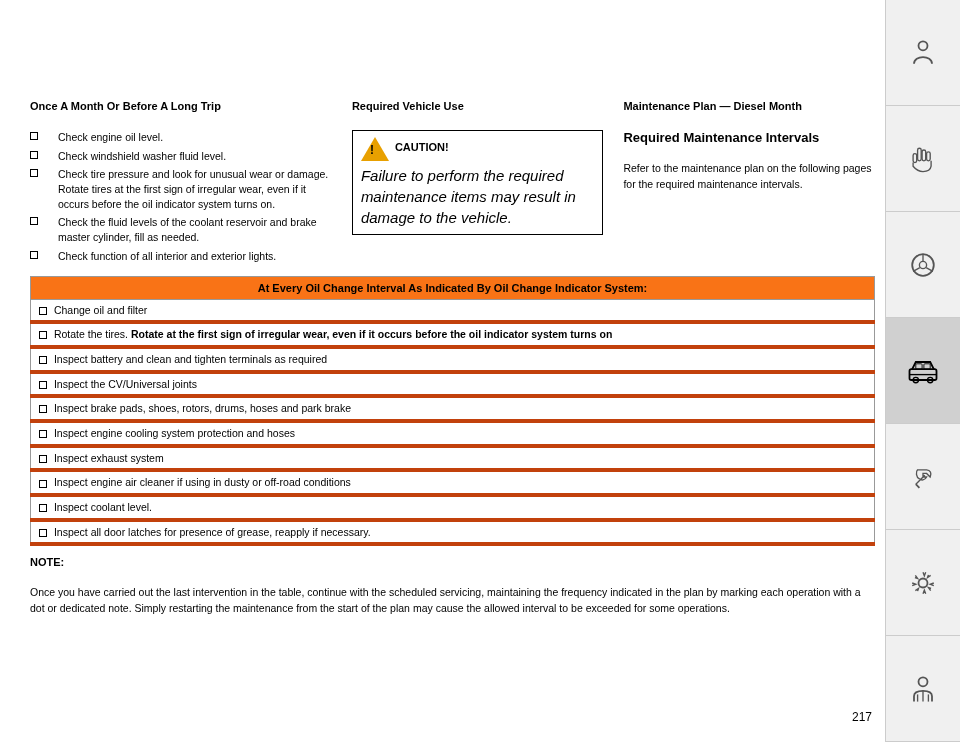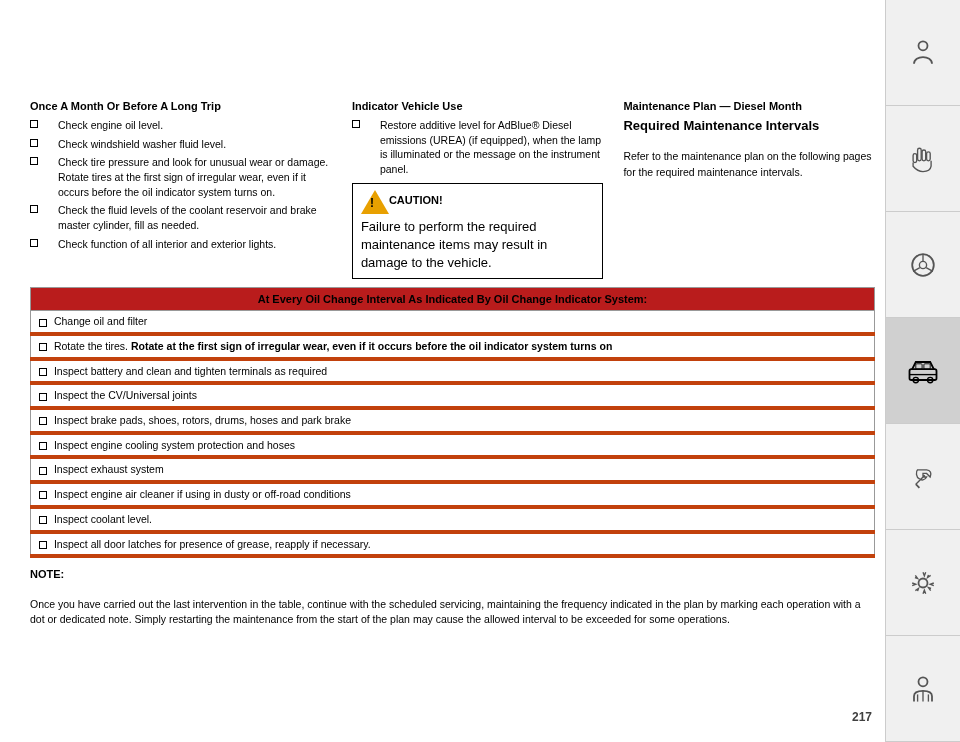--- a/index.html
+++ b/index.html
@@ -36,21 +36,21 @@
     }
     .col-middle {
       flex: 1;
     }
     .col-right {
       flex: 1;
     }
     .section-title {
       font-weight: bold;
       font-size: 11px;
-      margin-bottom: 6px;
+      margin-bottom: 18px;
     }
     .subsection-title {
       font-weight: bold;
       font-size: 13px;
       margin-bottom: 16px;
     }
     .check-item {
       display: flex;
       gap: 20px;
       margin-bottom: 4px;
@@ -73,27 +73,28 @@
       padding: 6px 8px;
       margin-top: 6px;
     }
     .caution-title {
       font-weight: bold;
       font-size: 11px;
       text-align: center;
       margin-bottom: 4px;
     }
     .caution-text {
-      font-size: 13px;
+      font-size: 15px;
       line-height: 1.4;
+      font-style: italic;
     }
     .caution-icon {
       display: flex;
       align-items: center;
-      gap: 0;
+      gap: 6px;
       margin-bottom: 4px;
     }
     .triangle-warning {
       width: 0;
       height: 0;
       border-left: 14px solid transparent;
       border-right: 14px solid transparent;
       border-bottom: 24px solid #e8a000;
       position: relative;
       flex-shrink: 0;
@@ -107,21 +108,21 @@
       font-weight: bold;
       color: #000;
     }
     .main-table {
       width: 100%;
       border-collapse: collapse;
       margin-bottom: 8px;
       border: 1px solid #999;
     }
     .main-table th {
-      background: #b91c1c;
+      background: #f97316;
       font-weight: bold;
       font-size: 11px;
       text-align: center;
       padding: 5px 8px;
       border: 1px solid #999;
     }
     .main-table td {
       font-size: 10.5px;
       padding: 3px 8px;
       border-bottom: 4px solid #c2410c;
@@ -146,22 +147,22 @@
     .note-title {
       font-weight: bold;
       font-size: 11px;
       margin-bottom: 14px;
     }
     .page-number {
       position: absolute;
       bottom: 18px;
       right: 88px;
       font-size: 12px;
-      font-weight: bold;
-      color: #404040;
+      font-weight: normal;
+      color: #000000;
     }
     .right-sidebar {
       position: absolute;
       right: 0;
       top: 0;
       width: 75px;
       height: 742px;
       background: #f0f0f0;
       border-left: 1px solid #ccc;
       display: flex;
@@ -276,25 +277,21 @@
           <span class="checkbox"></span>
           <span class="text">Check the fluid levels of the coolant reservoir and brake master cylinder, fill as needed.</span>
         </div>
         <div class="check-item">
           <span class="checkbox"></span>
           <span class="text">Check function of all interior and exterior lights.</span>
         </div>
       </div>
 
       <div class="col-middle">
-        <div class="section-title">Indicator Vehicle Use</div>
-        <div class="check-item">
-          <span class="checkbox"></span>
-          <span class="text">Restore additive level for AdBlue® Diesel emissions (UREA) (if equipped), when the lamp is illuminated or the message on the instrument panel.</span>
-        </div>
+        <div class="section-title">Required Vehicle Use</div>
         <div class="caution-box">
           <div class="caution-icon">
             <div class="triangle-warning"></div>
             <span class="caution-title">CAUTION!</span>
           </div>
           <div class="caution-text">Failure to perform the required maintenance items may result in damage to the vehicle.</div>
         </div>
       </div>
 
       <div class="col-right">

